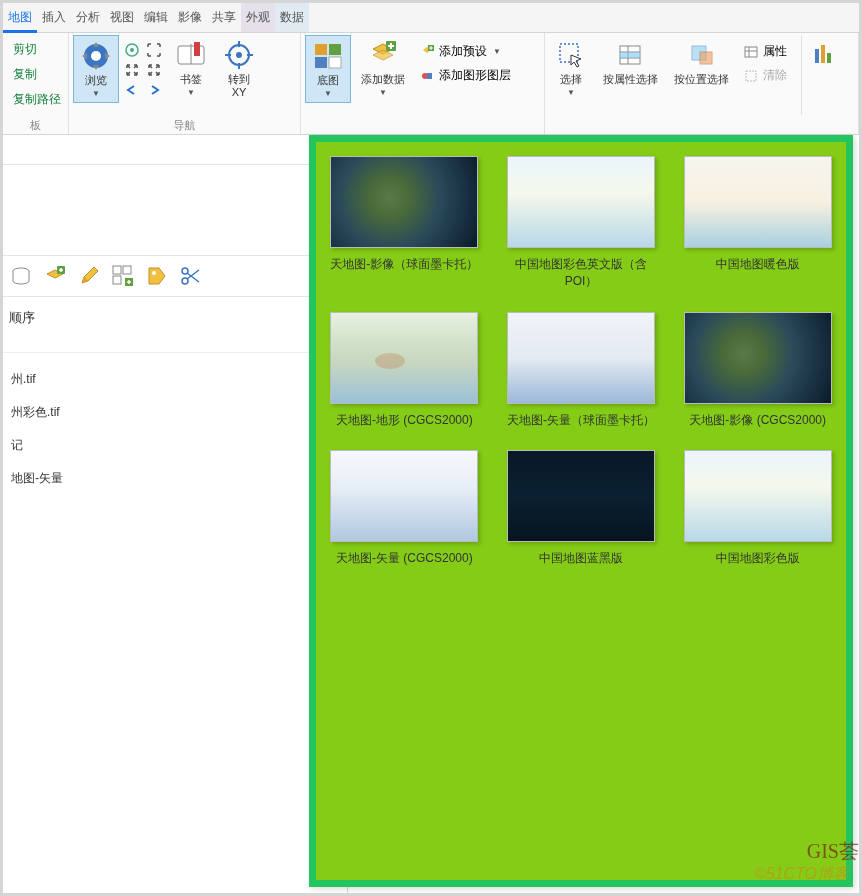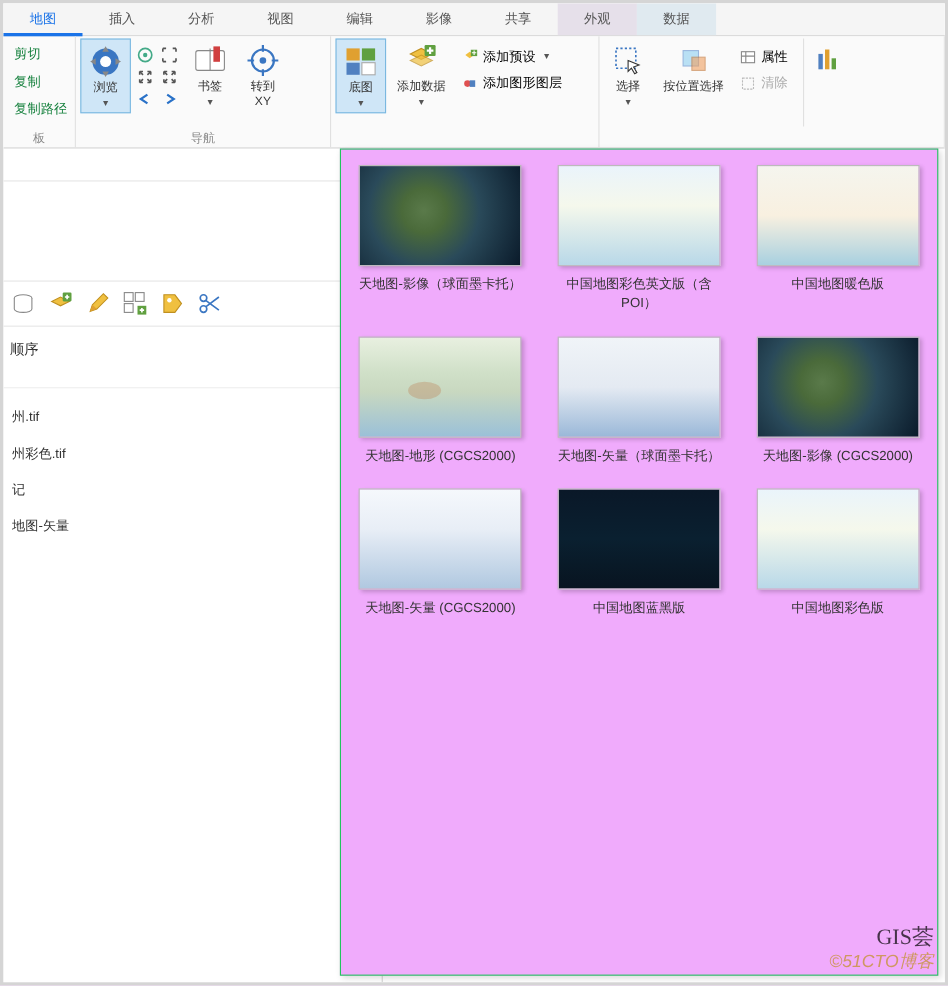--- a/index.html
+++ b/index.html
@@ -1,18 +1,18 @@
 <!DOCTYPE html>
 <html><head>
   <meta charset="utf-8">
   <style>
     * { margin: 0; padding: 0; box-sizing: border-box; }
     body { font-family: "Microsoft YaHei", "Segoe UI", sans-serif; font-size: 12px; background: #fff; width: 862px; height: 896px; overflow: hidden; position: relative; border: 3px solid #d5d5d5; }
     .tabs { display: flex; background: #f5f5f5; border-bottom: 1px solid #d5d5d5; height: 30px; }
-    .tab { padding: 6px 24px; color: #555; cursor: pointer; position: relative; }
+    .tab { padding: 6px 5px; color: #555; cursor: pointer; position: relative; }
     .tab.active { color: #1a73e8; }
     .tab.active::after { content: ''; position: absolute; bottom: -1px; left: 0; right: 0; height: 3px; background: #1a73e8; }
     .tab.context1 { background: #e6e0ea; }
     .tab.context2 { background: #e0eaf0; }
     .ribbon { display: flex; background: #fafafa; border-bottom: 1px solid #d5d5d5; height: 102px; }
     .ribbon-group { display: flex; flex-direction: column; border-right: 1px solid #e0e0e0; padding: 2px 4px; position: relative; }
     .ribbon-group-label { font-size: 11px; color: #888; text-align: center; position: absolute; bottom: 1px; left: 0; right: 0; }
     .ribbon-inner { display: flex; align-items: flex-start; gap: 4px; flex: 1; }
     .small-col { display: flex; flex-direction: column; gap: 4px; font-size: 12px; color: #15803d; padding: 4px 2px; }
     .small-col div { padding: 2px 4px; cursor: pointer; white-space: nowrap; }
@@ -24,27 +24,27 @@
     .icon-grid { display: grid; grid-template-columns: repeat(2, 20px); gap: 2px; }
     .icon-grid div { width: 18px; height: 18px; display: flex; align-items: center; justify-content: center; cursor: pointer; }
     .content { display: flex; height: calc(100% - 132px); }
     .left-panel { width: 345px; border-right: 1px solid #d5d5d5; display: flex; flex-direction: column; }
     .toolbar-row { display: flex; gap: 6px; padding: 6px 4px; border-bottom: 1px solid #e5e5e5; border-top: 1px solid #e5e5e5; margin-top: 60px; }
     .tool-icon { width: 28px; height: 28px; display: flex; align-items: center; justify-content: center; cursor: pointer; }
     .section-hdr { padding: 12px 6px 6px; font-size: 13px; color: #333; font-weight: 500; }
     .tree { padding: 4px 0; }
     .tree-item { padding: 4px 8px; font-size: 12px; color: #333; cursor: pointer; }
     .tree-item.selected { background: #cfe8f9; }
-    .gallery-popup { position: absolute; left: 306px; top: 132px; right: 6px; bottom: 6px; background: #f0abfc; border: 1px solid #22c55e; box-shadow: 2px 2px 6px rgba(0,0,0,0.15); overflow-y: auto; padding: 14px; }
+    .gallery-popup { position: absolute; left: 306px; top: 132px; right: 6px; bottom: 6px; background: #84cc16; border: 7px solid #22c55e; box-shadow: 2px 2px 6px rgba(0,0,0,0.15); overflow-y: auto; padding: 14px; }
     .gallery-grid { display: grid; grid-template-columns: repeat(3, 1fr); gap: 22px 28px; }
     .gallery-item { display: flex; flex-direction: column; align-items: center; cursor: pointer; }
     .thumb { width: 148px; height: 92px; border: 1px solid #bbb; box-shadow: 2px 2px 4px rgba(0,0,0,0.2); display: flex; align-items: center; justify-content: center; position: relative; overflow: hidden; }
     .thumb-label { margin-top: 8px; font-size: 12px; color: #333; text-align: center; max-width: 150px; line-height: 1.4; }
     .watermark { position: absolute; bottom: 8px; right: 10px; font-size: 16px; color: #c09020; opacity: 0.7; pointer-events: none; font-style: italic;}
-    .watermark2 { position: absolute; bottom: 28px; right: 10px; font-size: 20px; color: #000000; opacity: 0.7; pointer-events: none; font-family: serif; }
+    .watermark2 { position: absolute; bottom: 28px; right: 0; font-size: 20px; color: #7f1d1d; opacity: 0.7; pointer-events: none; font-family: serif; }
     
     .t-sat { background: radial-gradient(circle at 40% 45%, #5a7a4a 0%, #4a6a3a 20%, #2a4a5a 50%, #0a1a2a 100%); }
     .t-gray { background: #f2f2f2; }
     .t-gray::after { content: ''; position: absolute; inset: 0; background: radial-gradient(circle at 55% 55%, rgba(150,150,150,0.25) 0 12%, transparent 14%), linear-gradient(transparent 60%, rgba(160,180,200,0.2) 100%); }
     .t-color { background: linear-gradient(180deg, #eaf4fb 0%, #f5f8ec 40%, #b8d8e8 100%); }
     .t-warm { background: linear-gradient(180deg, #f5f5ee 0%, #f8f0e0 50%, #a8d0e0 100%); }
     .t-terrain { background: linear-gradient(180deg, #e8f0e0 0%, #d0e0c8 35%, #c8d8c0 55%, #9ac0d8 100%); position: relative; }
     .t-terrain::after{content:'';position:absolute;left:30%;top:45%;width:30px;height:16px;background:rgba(190,140,100,0.4);border-radius:50%;}
     .t-vec { background: linear-gradient(180deg, #f0f4f8 0%, #e4eaf2 50%, #9ab8d8 100%); }
     .t-vec2 { background: linear-gradient(180deg, #f5f8fc 0%, #e8eef6 40%, #b0c8e0 100%); }
@@ -216,20 +216,32 @@
               <rect x="3" y="3" width="18" height="18" fill="none" stroke="#3a76c2" stroke-width="1.5" stroke-dasharray="2 2"></rect>
               <path d="M14 14 L24 18 L19 20 L22 25 L20 26 L17 21 L14 24 Z" fill="#fff" stroke="#333"></path>
             </svg>
           </span>
         <span class="lbl">选择</span>
         <span class="caret">▼</span>
       </div>
       <div class="big-btn">
         <span class="icon">
             <svg width="28" height="26">
+              <rect x="3" y="4" width="20" height="18" fill="#fff" stroke="#888"></rect>
+              <line x1="3" y1="10" x2="23" y2="10" stroke="#888"></line>
+              <line x1="3" y1="16" x2="23" y2="16" stroke="#888"></line>
+              <line x1="11" y1="4" x2="11" y2="22" stroke="#888"></line>
+              <rect x="3" y="10" width="20" height="6" fill="#7ac8f0" opacity="0.6"></rect>
+            </svg>
+          </span>
+        <span class="lbl">按属性选择</span>
+      </div>
+      <div class="big-btn">
+        <span class="icon">
+            <svg width="28" height="26">
               <rect x="4" y="4" width="14" height="14" fill="#7ac8f0" opacity="0.5" stroke="#3a76c2"></rect>
               <rect x="12" y="10" width="12" height="12" fill="#f0a060" opacity="0.6" stroke="#c07030"></rect>
             </svg>
           </span>
         <span class="lbl">按位置选择</span>
       </div>
       <div style="display:flex;flex-direction:column;gap:3px;padding-top:6px">
         <div class="small-item-row">
           <span class="si">
               <svg width="14" height="14">

